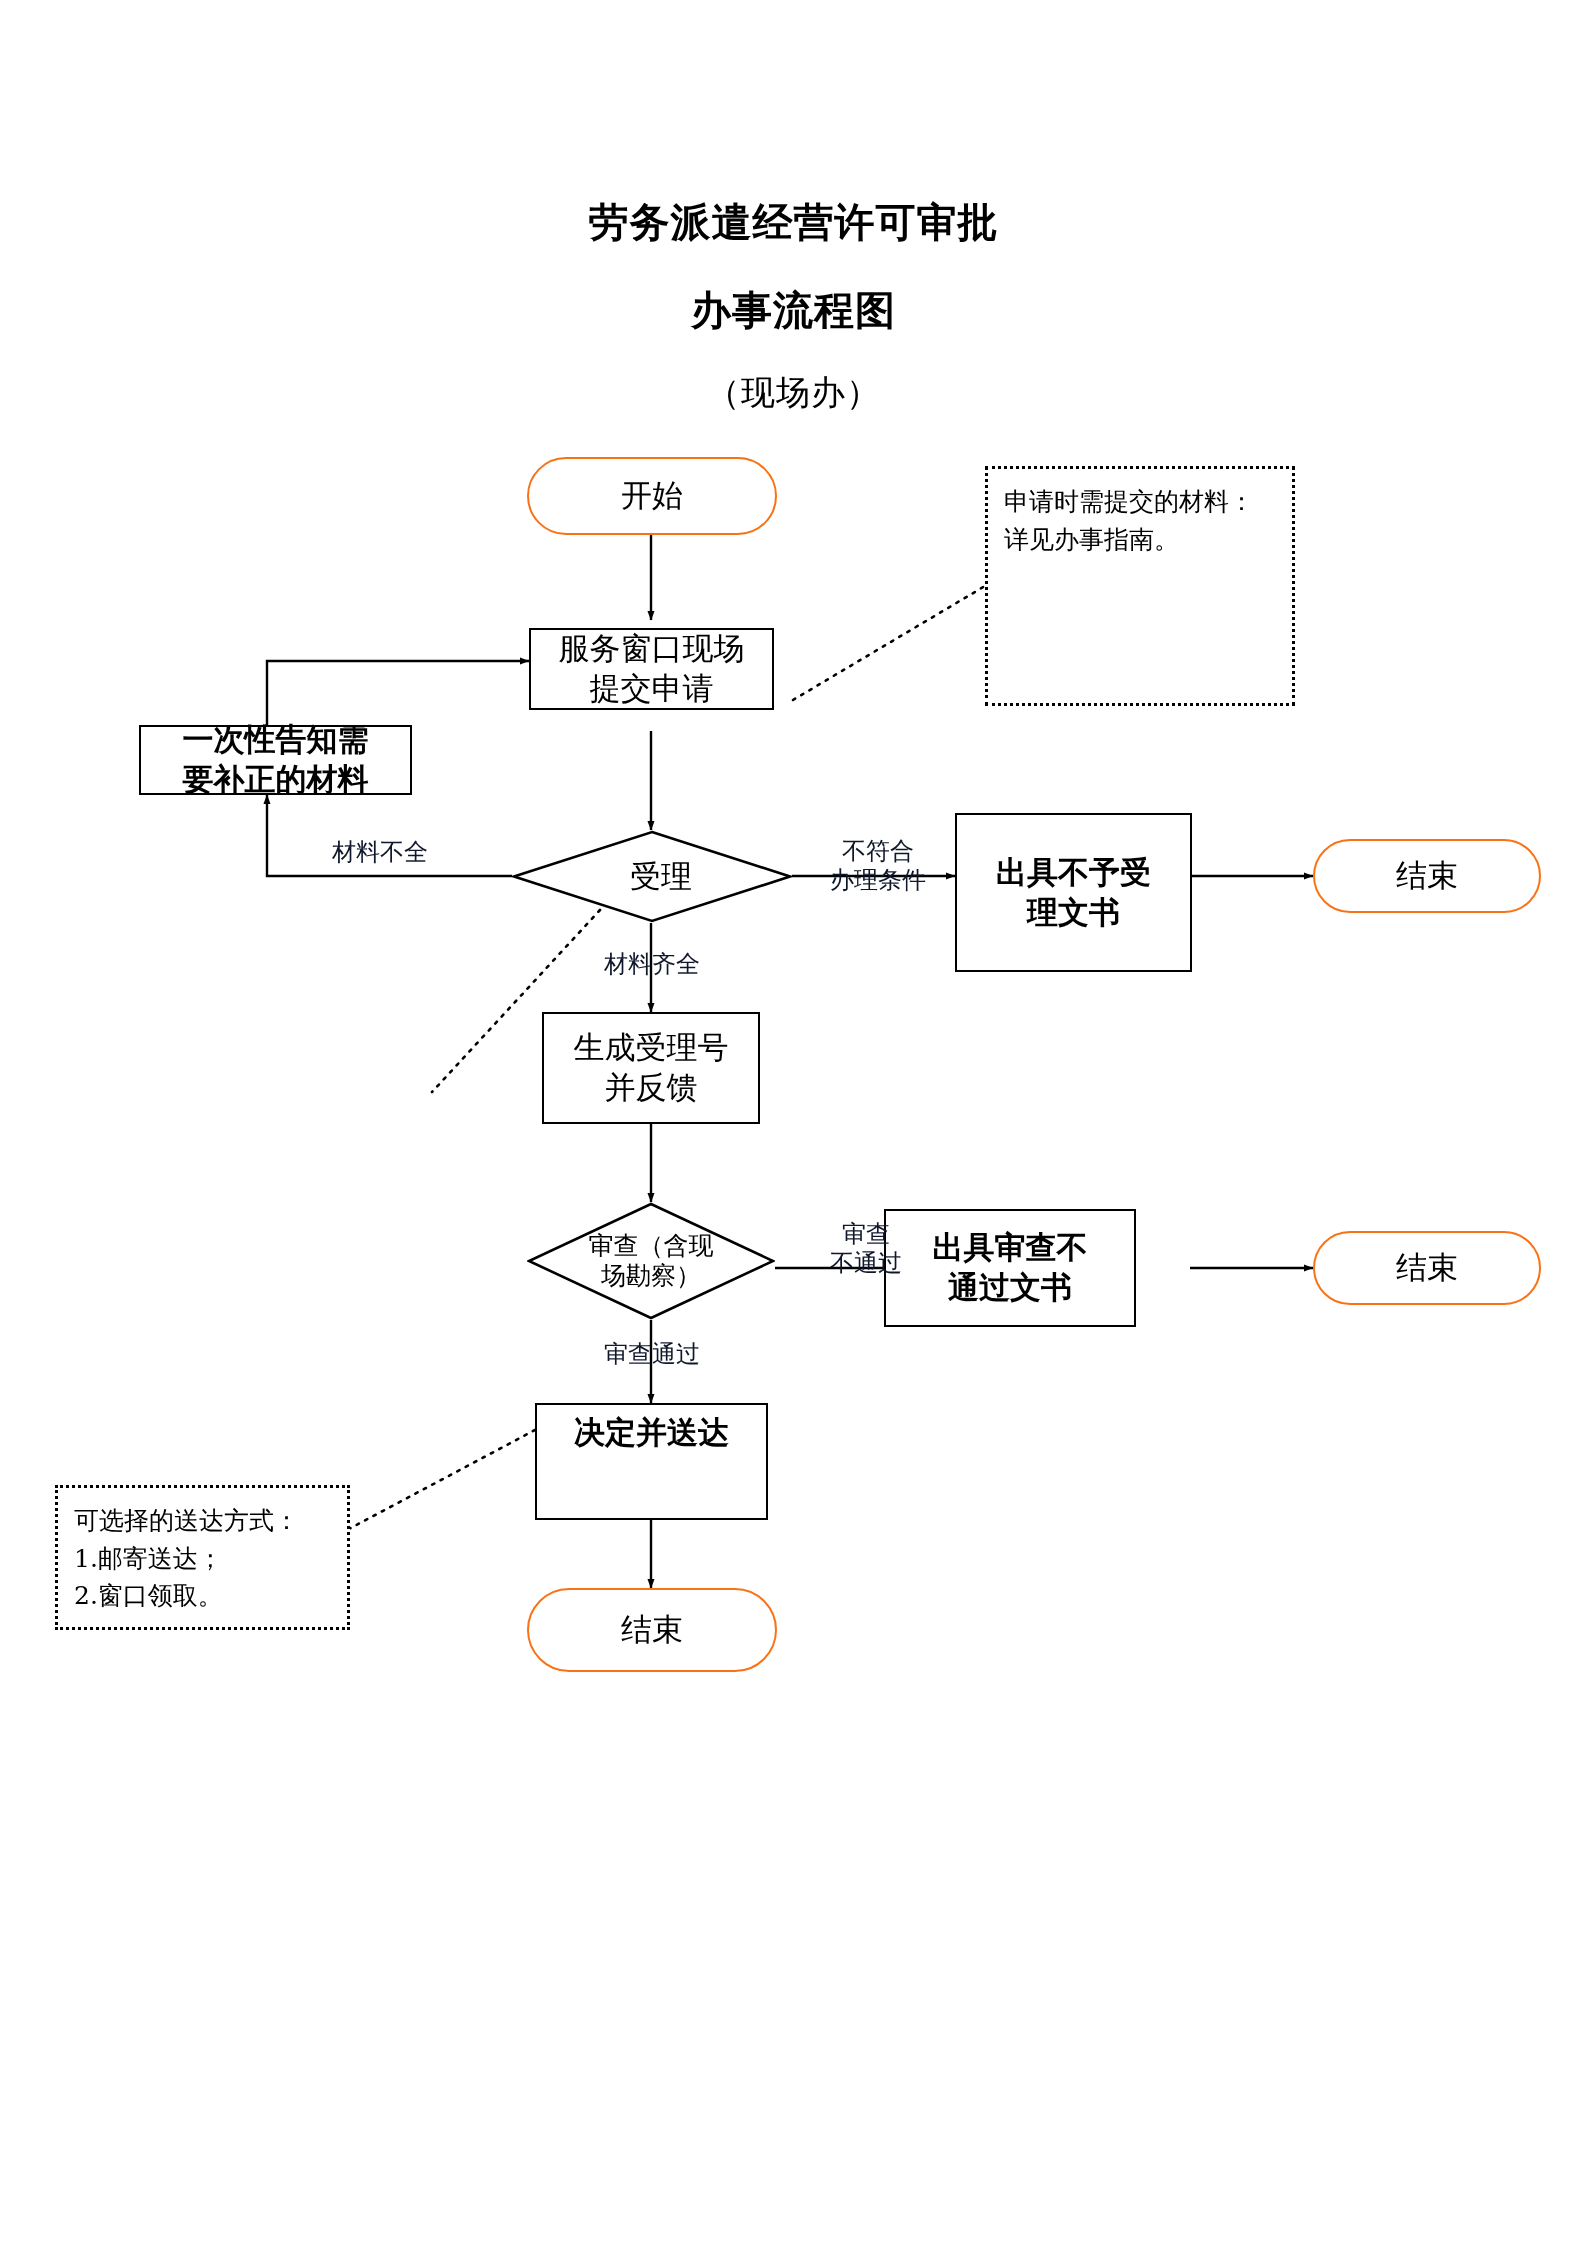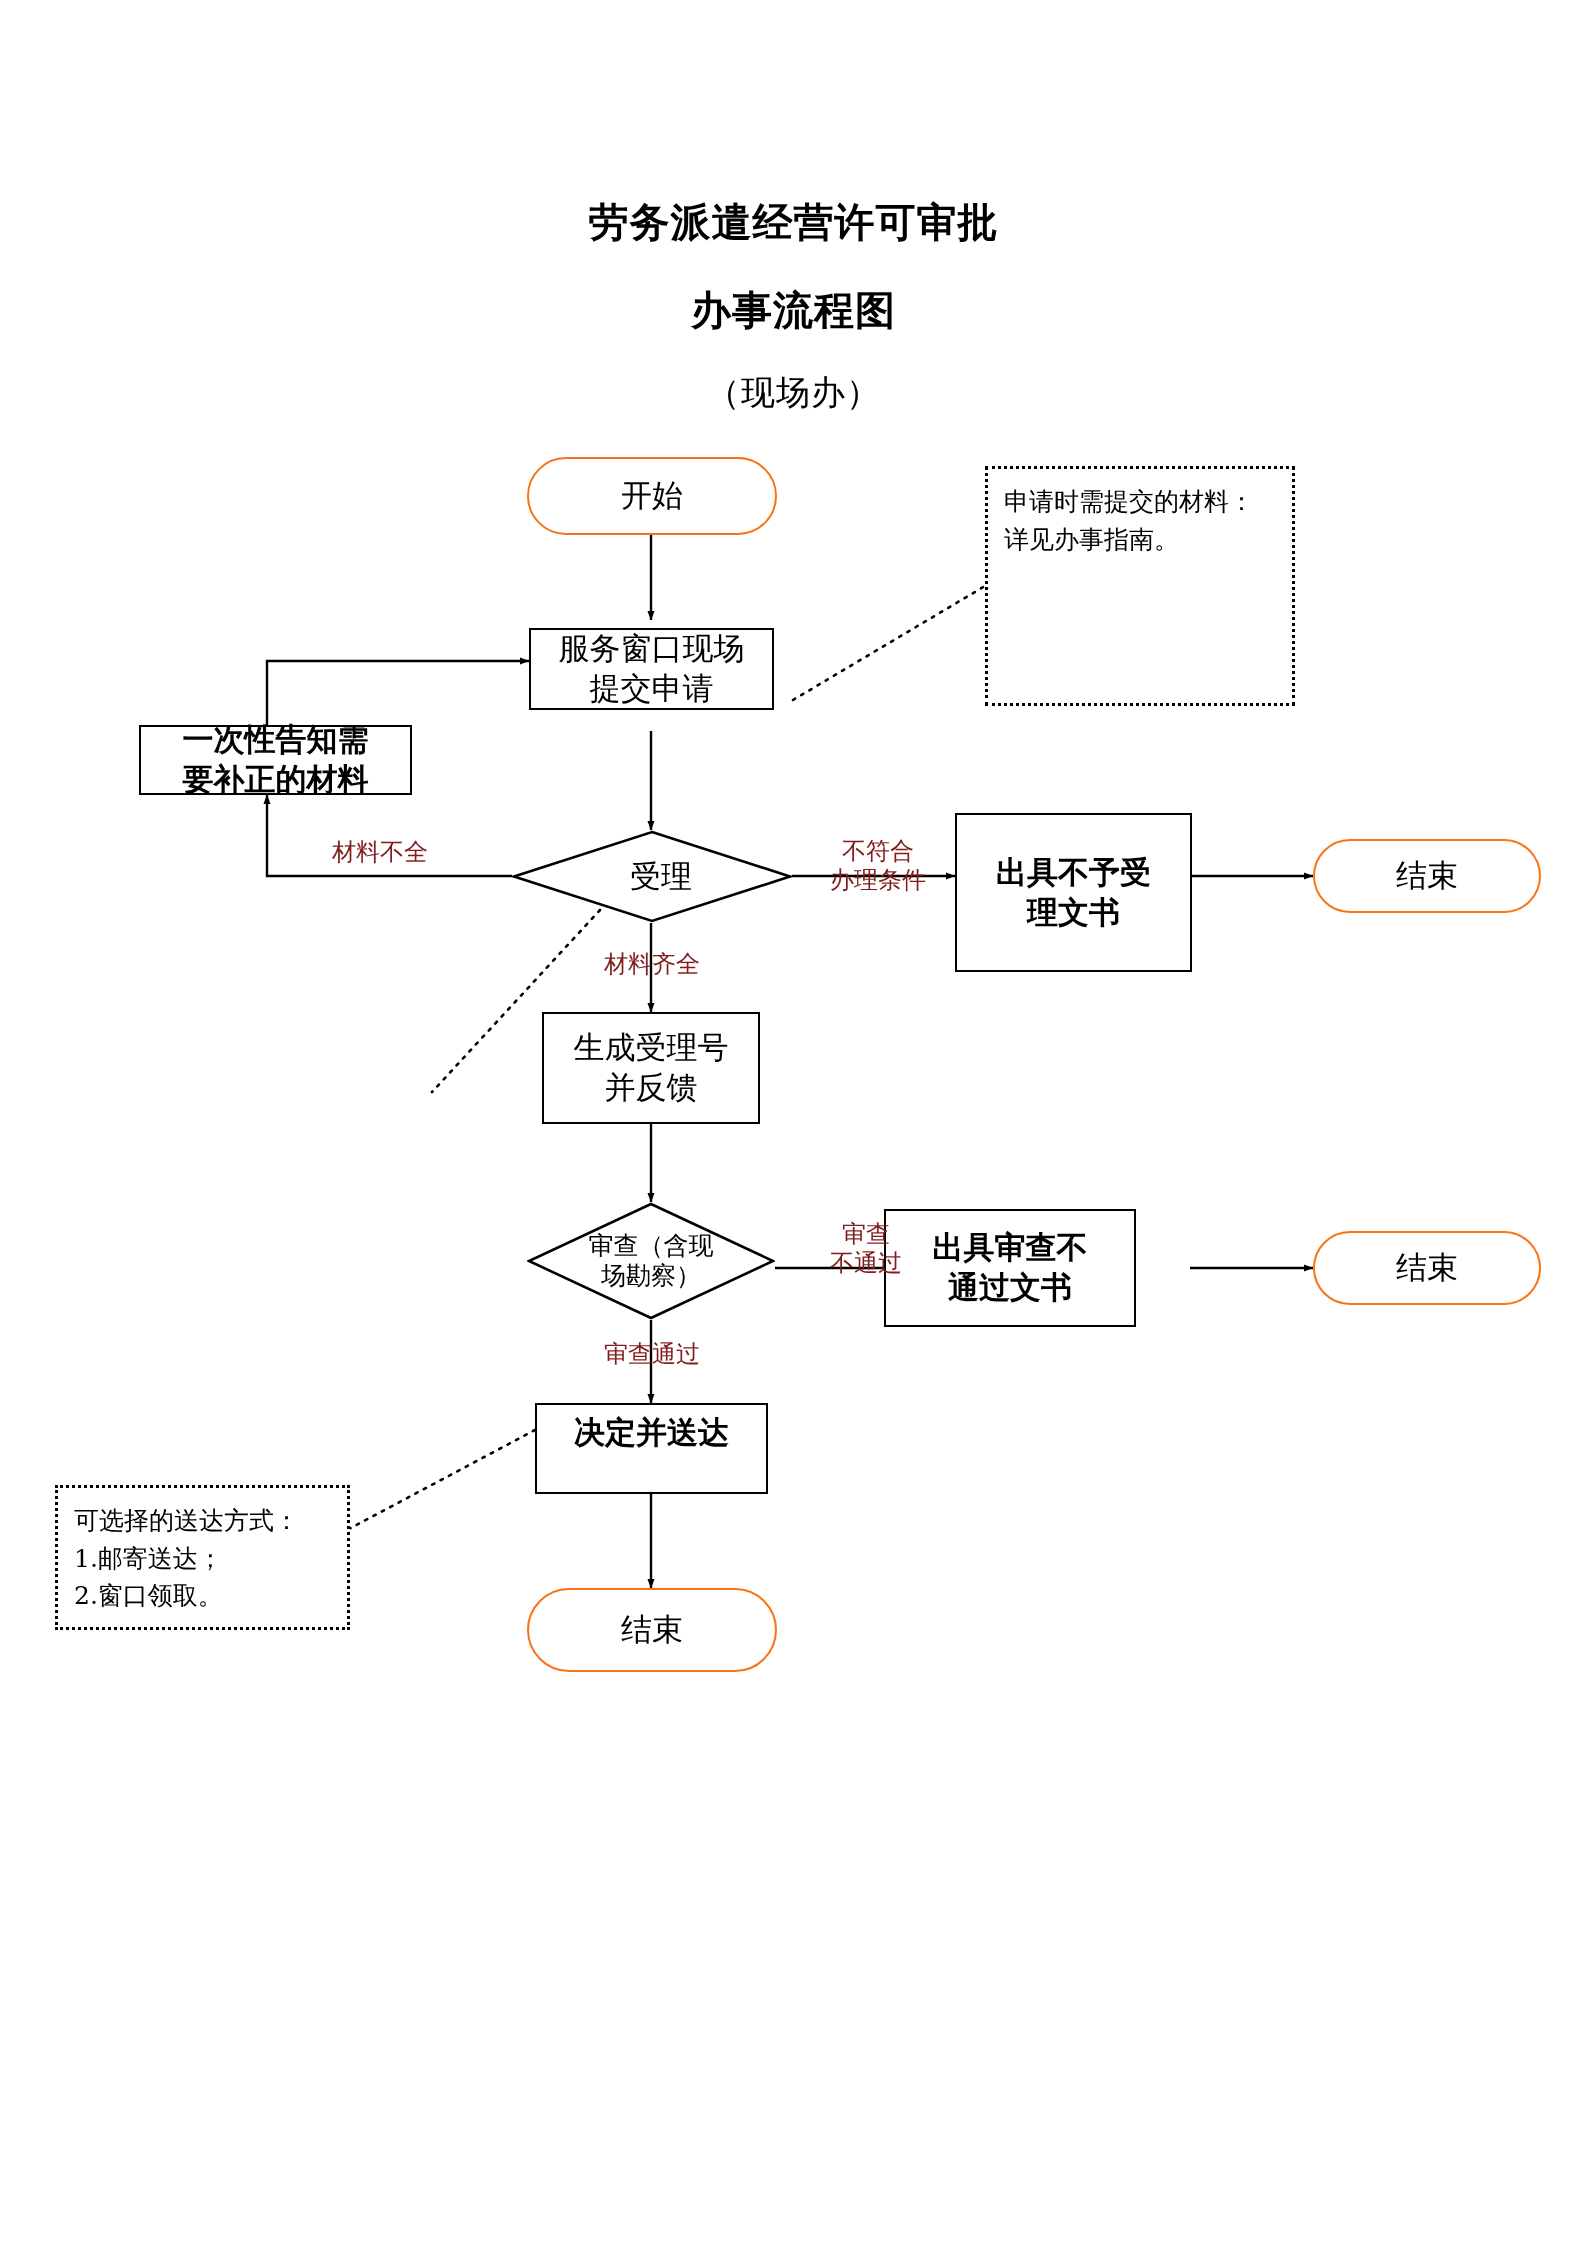--- a/index.html
+++ b/index.html
@@ -119,21 +119,21 @@
 
   
   .edge-label {
     position: absolute;
     font-size: 24px;
     line-height: 1.22;
     font-family: "DejaVu Serif", "Liberation Serif", serif;
     text-align: center;
     white-space: pre-line;
     background: transparent;
-    color: #7f1d1d;
+    color: #0f172a;
   }
 </style>
 </head>
 <body>
 
 <div id="page">
 
   <div class="title-line" id="title-1">劳务派遣经营许可审批</div>
   <div class="title-line" id="title-3">（现场办）</div>
   <div class="title-line" id="title-2">办事流程图</div>
@@ -223,21 +223,21 @@
 
   <div class="node process process-bold" style="left:884px; top:1209px; width:252px; height:118px;">
     <span class="txt">出具审查不
 通过文书</span>
   </div>
 
   <div class="node terminator" style="left:1313px; top:1231px; width:228px; height:74px;">
     <span class="txt">结束</span>
   </div>
 
-  <div class="node process process-bold" style="left:535px; top:1403px; width:233px; height:91px;
+  <div class="node process process-bold" style="left:535px; top:1403px; width:233px; height:117px;
               align-items:flex-start; padding-top:8px;">
     <span class="txt">决定并送达</span>
   </div>
 
   <div class="node terminator" style="left:527px; top:1588px; width:250px; height:84px;">
     <span class="txt">结束</span>
   </div>
 
   <div class="edge-label" style="left:300px; top:838px; width:160px;">材料不全</div>
 

